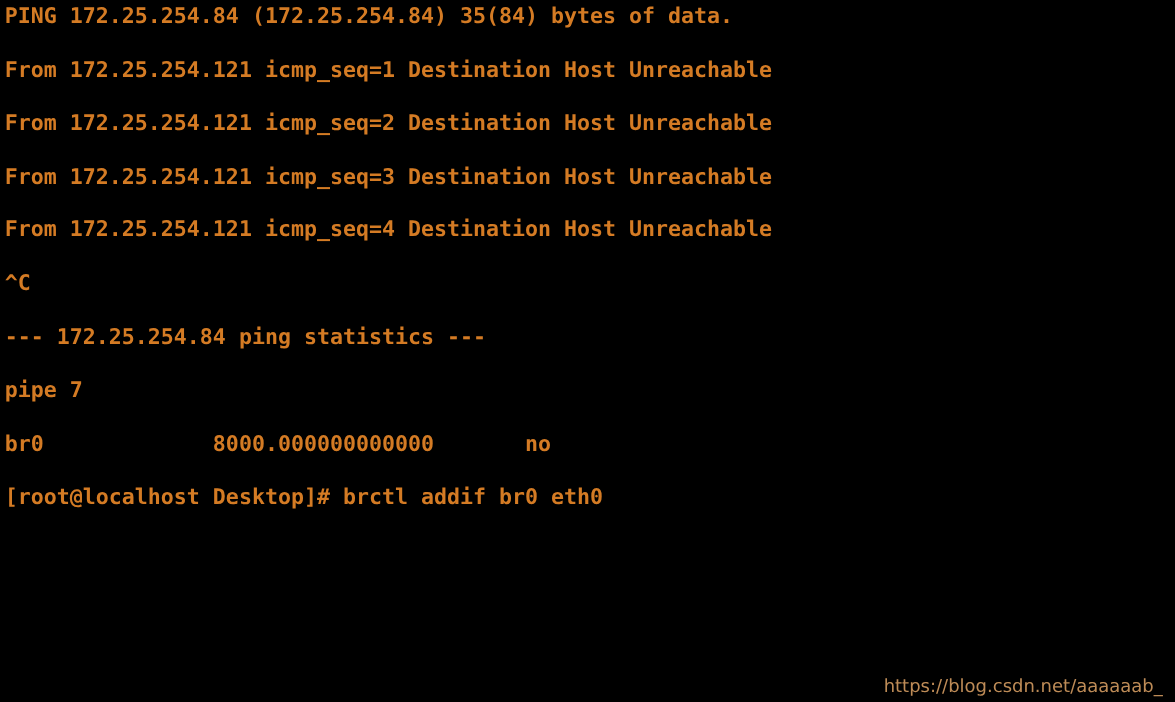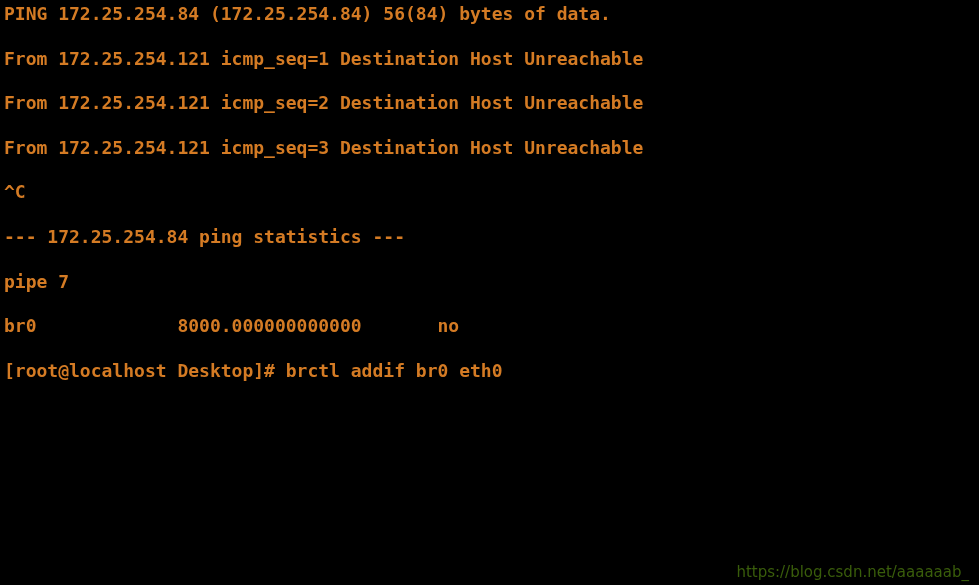--- a/index.html
+++ b/index.html
@@ -20,35 +20,36 @@
     font-weight: bold;
     color: #d47b24;      
     white-space: pre;
     letter-spacing: 0px;
   }
   .line { display: block; }
   .watermark {
     position: absolute;
     right: 10px;
     bottom: 4px;
-    color: #4d7c0f;
+    color: #fdba74;
     font-family: "DejaVu Sans", Arial, sans-serif;
     font-size: 15px;
     opacity: 0.75;
     white-space: pre;
   }
 </style>
 </head>
 <body>
 
 <pre class="term">
-<span class="line">PING 172.25.254.84 (172.25.254.84) 56(84) bytes of data.</span>
+<span class="line">PING 172.25.254.84 (172.25.254.84) 35(84) bytes of data.</span>
 <span class="line">From 172.25.254.121 icmp_seq=1 Destination Host Unreachable</span>
 <span class="line">From 172.25.254.121 icmp_seq=2 Destination Host Unreachable</span>
 <span class="line">From 172.25.254.121 icmp_seq=3 Destination Host Unreachable</span>
+<span class="line">From 172.25.254.121 icmp_seq=4 Destination Host Unreachable</span>
 <span class="line">^C</span>
 <span class="line">--- 172.25.254.84 ping statistics ---</span>
 <span class="line">pipe 7</span>
 <span class="line">br0             8000.000000000000       no</span>
 <span class="line">[root@localhost Desktop]# brctl addif br0 eth0</span>
 
 
 
 
 

